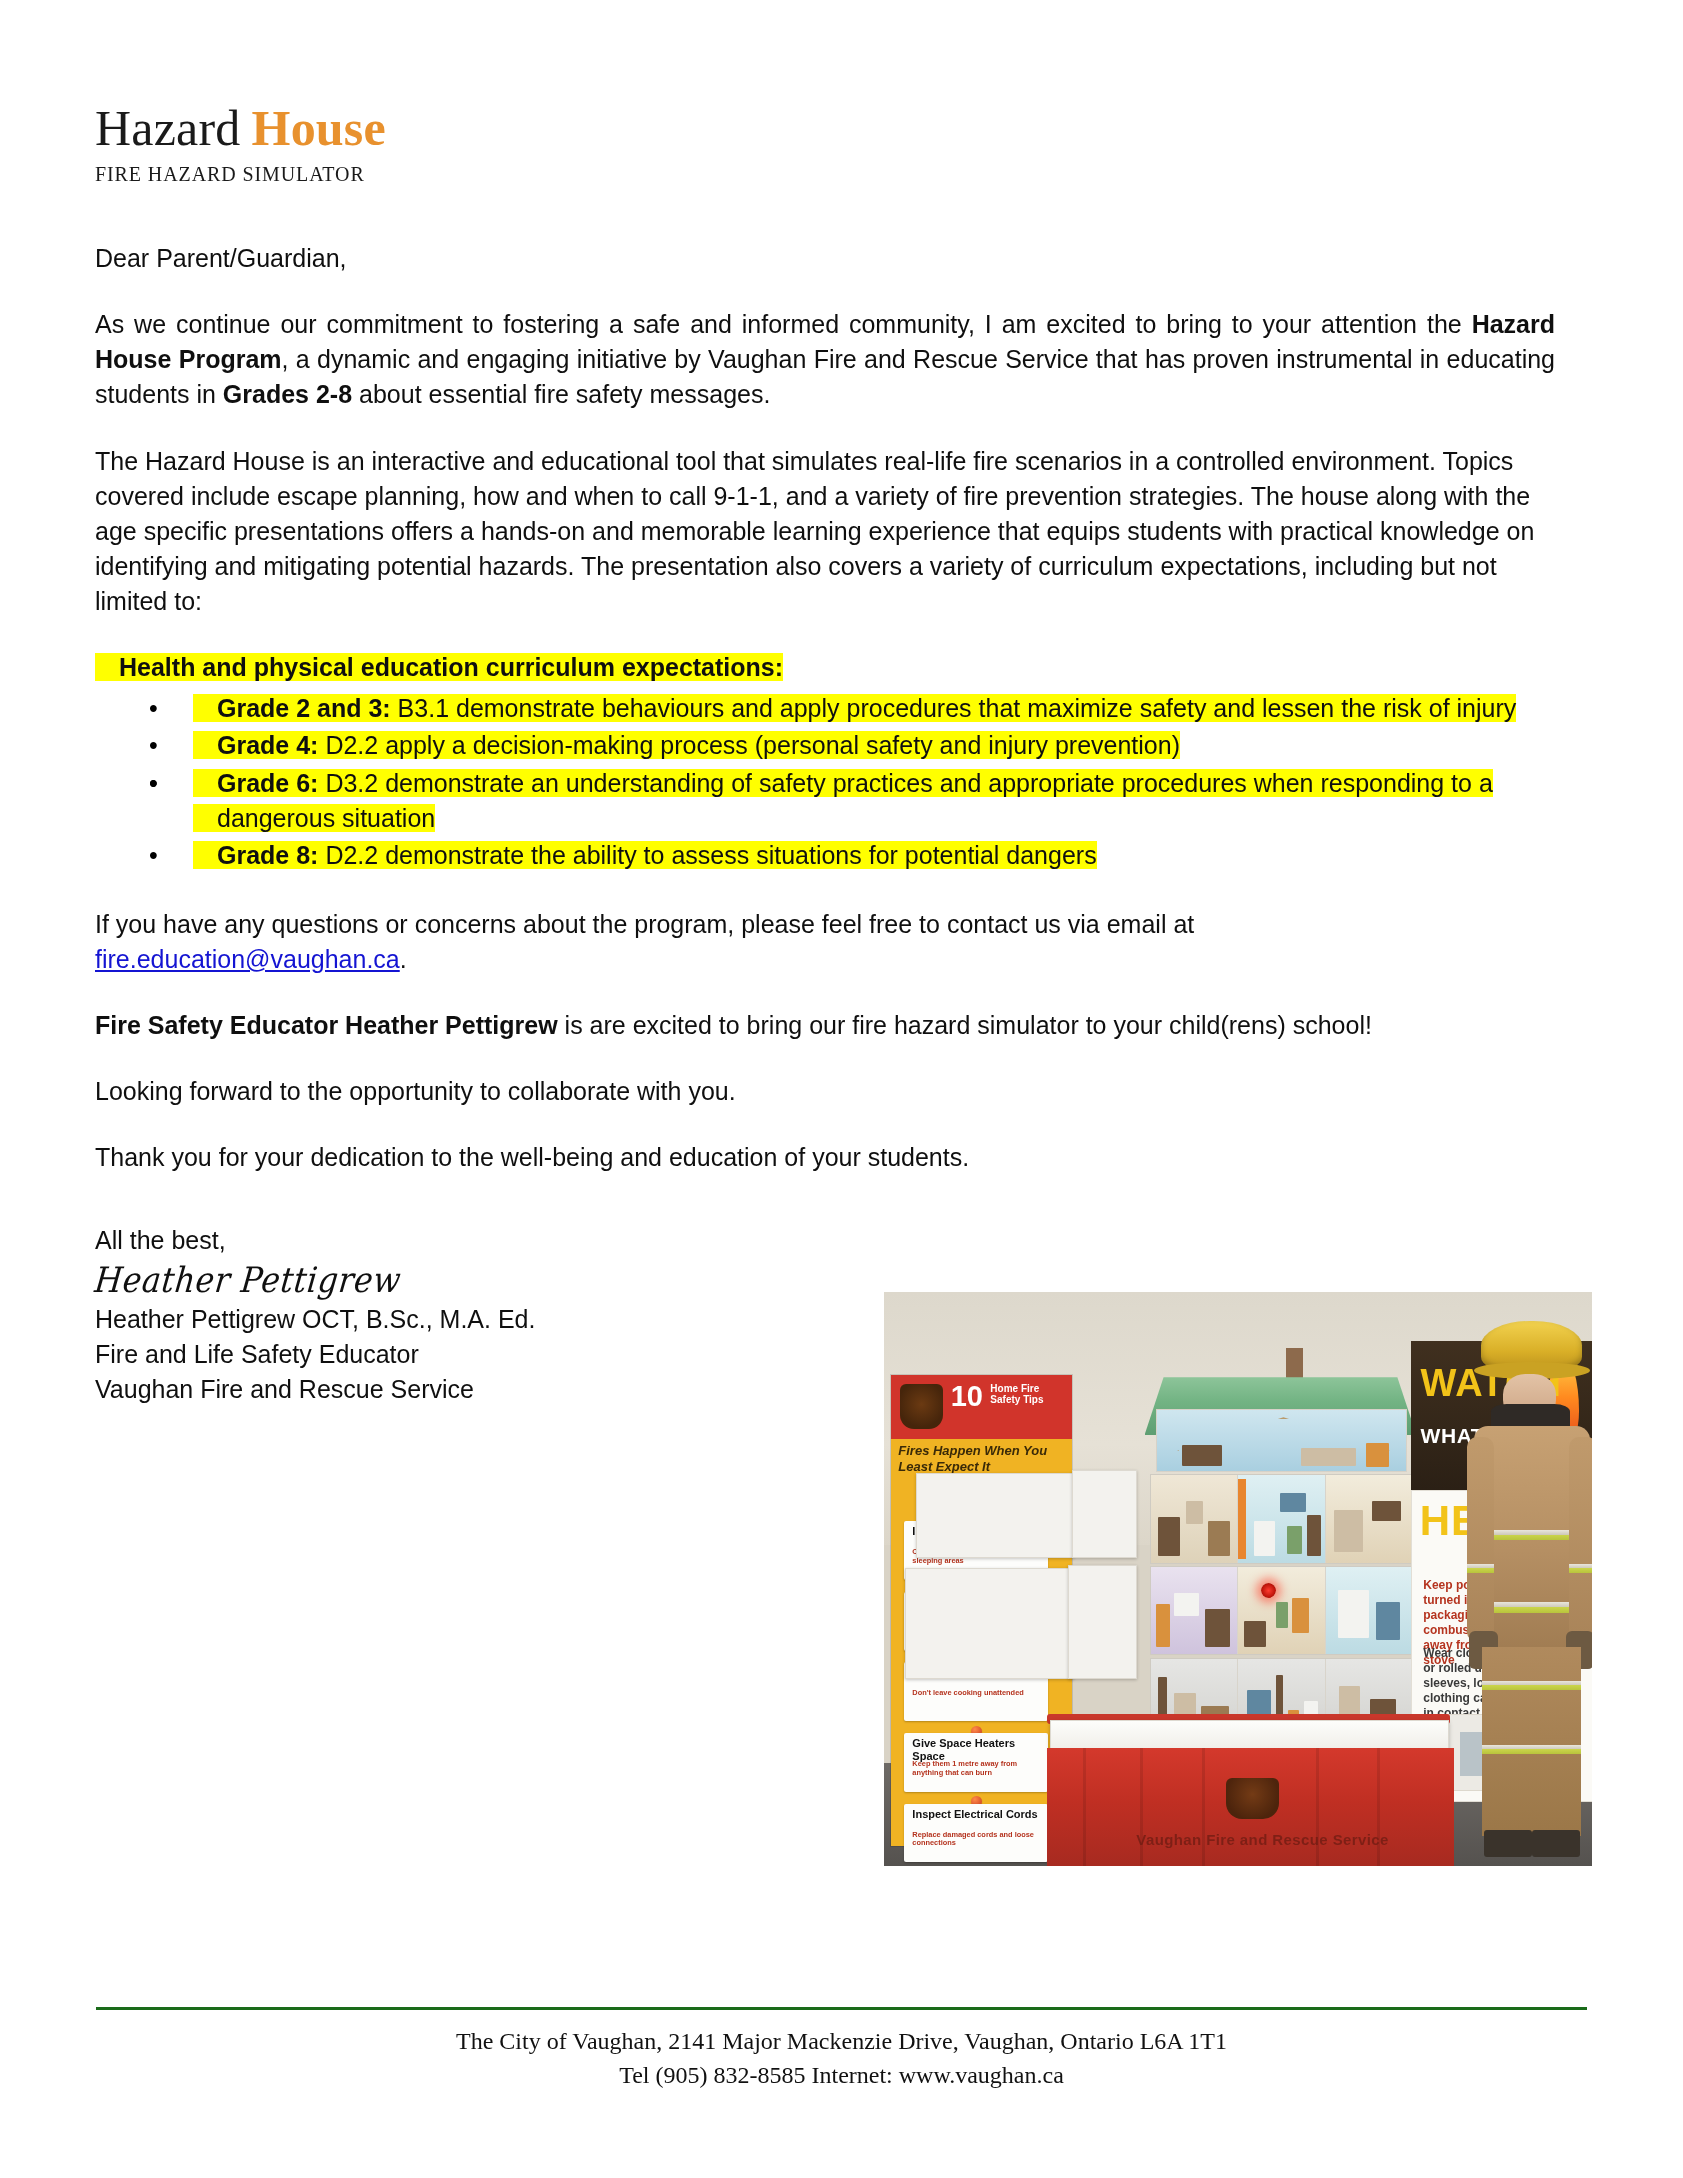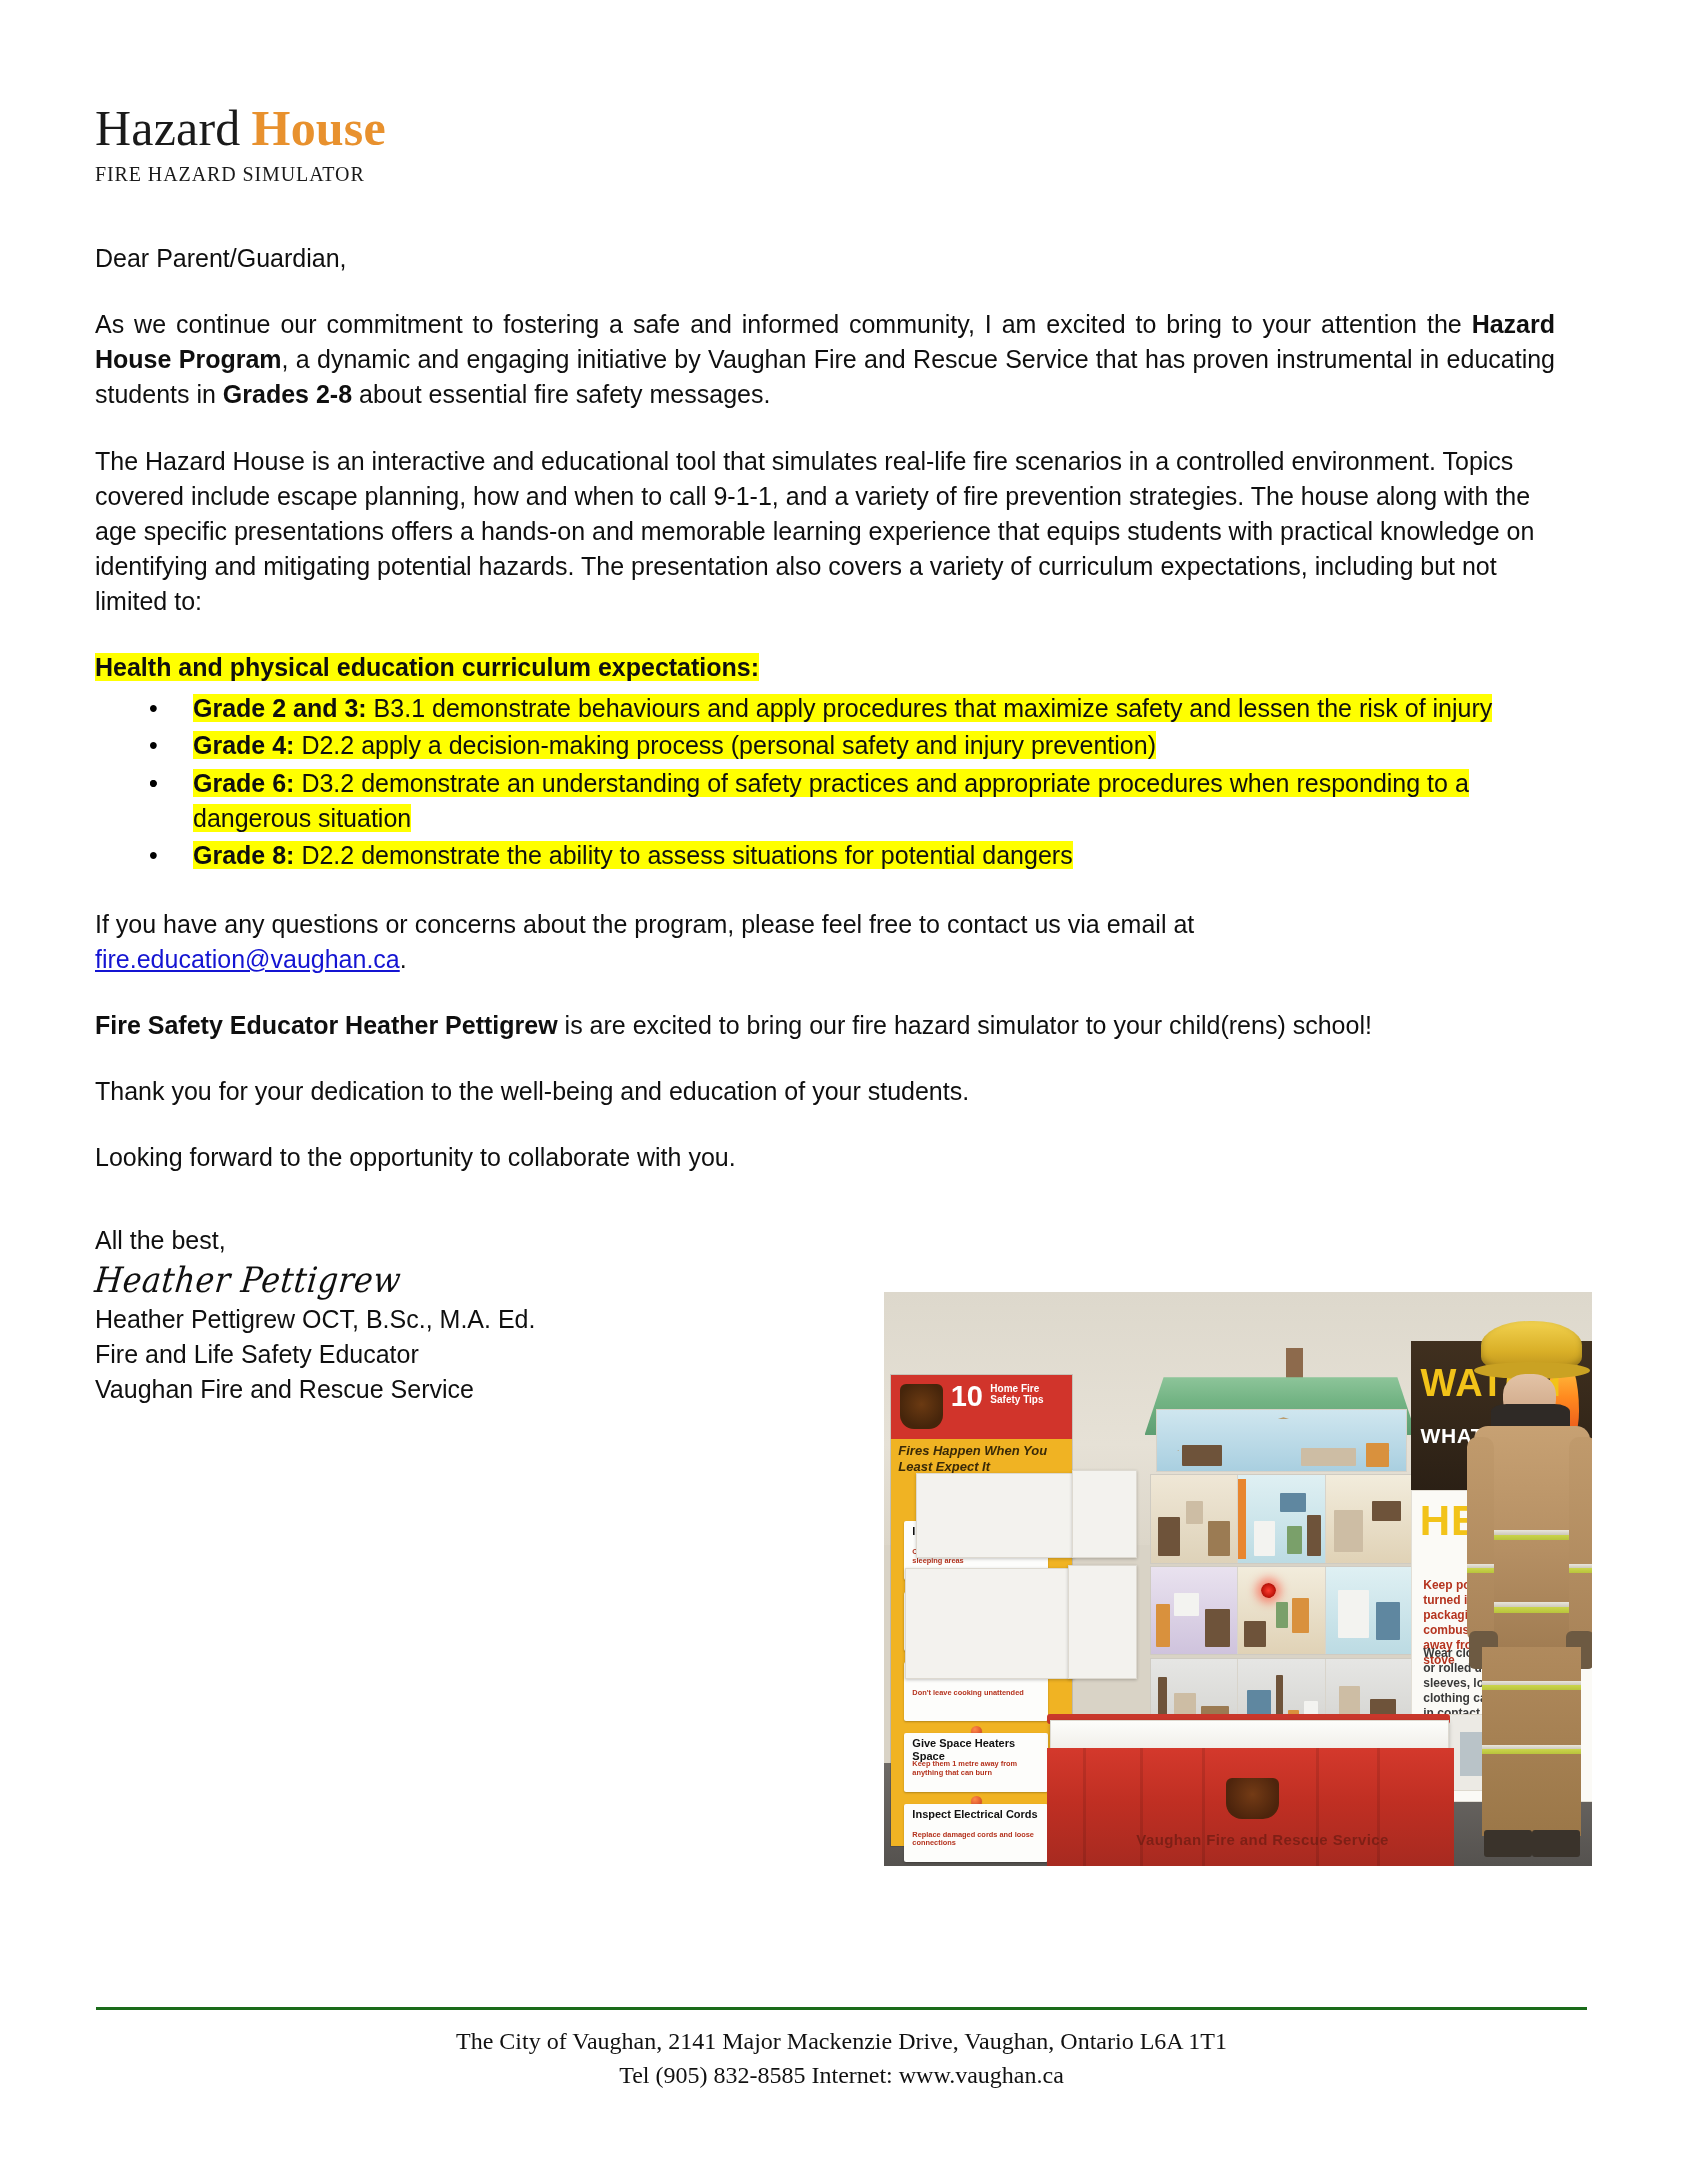--- a/index.html
+++ b/index.html
@@ -74,20 +74,21 @@
 
   a.maillink {
     color: #1414d2;
     text-decoration: underline;
   }
 
   
   .hl {
     background: #ffff00;
     box-decoration-break: clone;
+    padding-left: 24px;
     -webkit-box-decoration-break: clone;
   }
   .section-head {
     margin: 0 0 6px 0;
     font-weight: 700;
     font-size: 25px;
   }
   ul.curriculum {
     list-style: none;
     margin: 0 0 0 0;
@@ -282,23 +283,23 @@
           <span class="dot">•</span>
           <span class="hl"><b>Grade 8:</b><span> D2.2 demonstrate the ability to assess situations for potential dangers</span></span>
         </li>
       </ul>
     </div>
 
     <p class="para"><span>If you have any questions or concerns about the program, please feel free to contact us via email at </span><br><a class="maillink" href="#">fire.education@vaughan.ca</a><span>.</span></p>
 
     <p class="para"><b>Fire Safety Educator Heather Pettigrew</b><span> is are excited to bring our fire hazard simulator to your child(rens) school!</span></p>
 
+    <p class="para">Looking forward to the opportunity to collaborate with you.</p>
+
     <p class="para">Thank you for your dedication to the well-being and education of your students.</p>
-
-    <p class="para">Looking forward to the opportunity to collaborate with you.</p>
 
     <div class="gap-sm"></div>
 
     <div>
       <p class="sig-line">All the best,</p>
       <div class="sig-script">Heather Pettigrew</div>
       <p class="sig-line">Heather Pettigrew OCT, B.Sc., M.A. Ed.</p>
       <p class="sig-line">Fire and Life Safety Educator</p>
       <p class="sig-line">Vaughan Fire and Rescue Service</p>
     </div>

